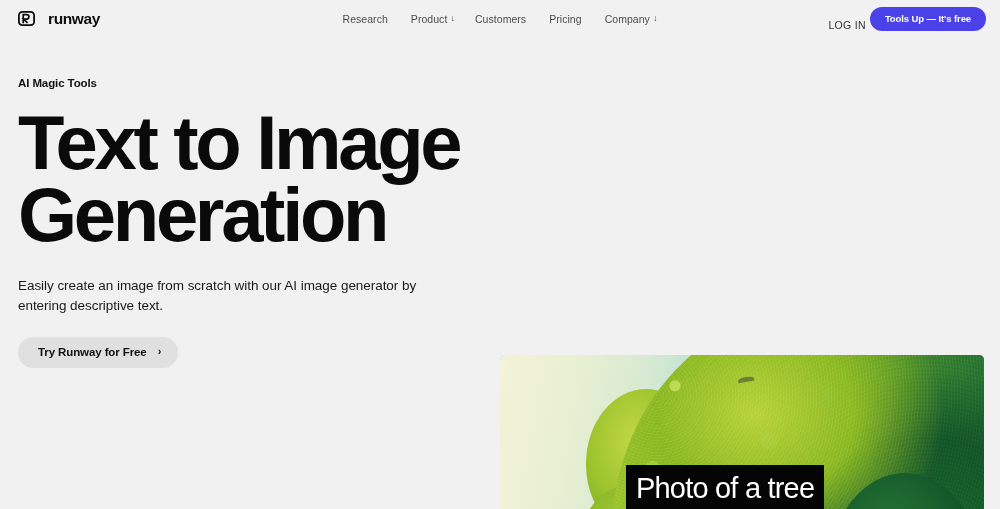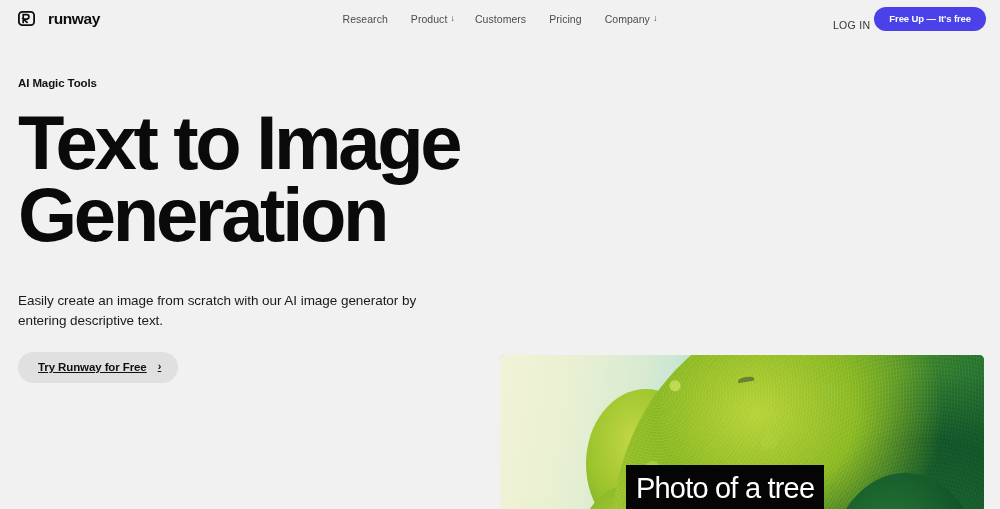--- a/index.html
+++ b/index.html
@@ -109,21 +109,21 @@
     line-height: 0.95;
     font-weight: 700;
     letter-spacing: -3.3px;
     color: #0a0a0a;
     margin-top: 18px;
     max-width: 470px;
   }
   .headline .line { display: block; }
 
   .subcopy {
-    margin-top: 40px;
+    margin-top: 25px;
     font-size: 13.5px;
     line-height: 1.42;
     color: #1a1a1a;
     max-width: 445px;
     letter-spacing: -0.05px;
   }
 
   .cta {
     margin-top: 22px;
     display: inline-flex;
@@ -132,21 +132,20 @@
     background: #e0e0e0;
     border: none;
     border-radius: 999px;
     padding: 9px 17px 10px 20px;
     font-size: 11.5px;
     font-weight: 700;
     letter-spacing: -0.1px;
     color: #111;
     cursor: pointer;
     font-family: inherit;
-    text-decoration: underline;
   }
   .cta-arrow { font-size: 11px; line-height: 1; font-weight: 700; }
 
   
   .hero-media {
     position: absolute;
     left: 500px;
     top: 278px;
     width: 484px;
     height: 231px;
@@ -302,21 +301,21 @@
       <span class="caret"></span>
     </span>
     <span class="nav-item">
       <span>Company</span>
       <span class="caret">↓</span>
     </span>
   </nav>
 
   <div class="header-right">
     <a class="login-link">LOG IN</a>
-    <button class="signup-btn">Free Up — It's free</button>
+    <button class="signup-btn">Tools Up — It's free</button>
   </div>
 </header>
 
 <main class="hero">
 
   <div class="eyebrow">AI Magic Tools</div>
 
   <h1 class="headline">
     <span class="line">Text to Image</span>
     <span class="line">Generation</span>

